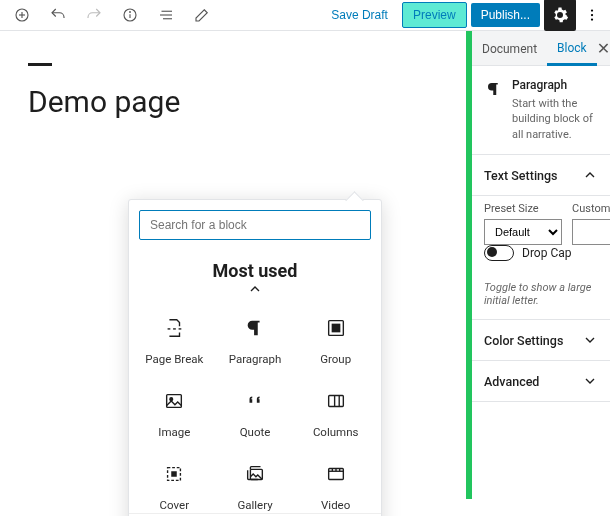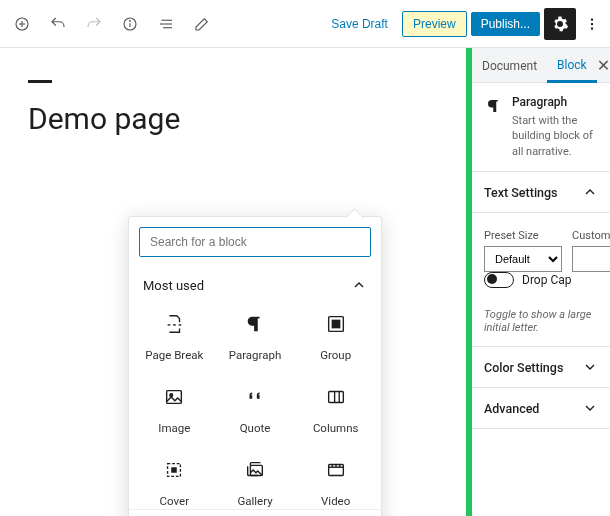--- a/index.html
+++ b/index.html
@@ -1,41 +1,41 @@
 <!DOCTYPE html>
 <html><head>
 <meta charset="utf-8">
 <style>
   * { box-sizing: border-box; margin: 0; padding: 0; }
   body { font-family: -apple-system, BlinkMacSystemFont, "Segoe UI", Roboto, sans-serif; font-size: 13px; color: #1e1e1e; width: 610px; height: 516px; background: #fff; overflow: hidden; }
   
-  .topbar { display: flex; align-items: center; justify-content: space-between; height: 48px; padding: 0 6px; border-bottom: 1px solid #e2e4e7; }
+  .topbar { display: flex; align-items: center; justify-content: space-between; height: 31px; padding: 0 6px; border-bottom: 1px solid #e2e4e7; }
   .topbar-left { display: flex; align-items: center; gap: 4px; }
   .topbar-right { display: flex; align-items: center; gap: 4px; }
   .icon-btn { width: 32px; height: 32px; display: flex; align-items: center; justify-content: center; background: none; border: none; cursor: pointer; color: #555; }
   .icon-btn svg { width: 18px; height: 18px; }
   .link-btn { background: none; border: none; color: #007cba; cursor: pointer; padding: 6px 10px; font-size: 12px; }
-  .outline-btn { border: 1px solid #007cba; color: #007cba; background: #fef9c3; padding: 5px 10px; font-size: 12px; cursor: pointer; border-radius: 2px; }
+  .outline-btn { border: 1px solid #007cba; color: #007cba; background: #5eead4; padding: 5px 10px; font-size: 12px; cursor: pointer; border-radius: 2px; }
   .primary-btn { background: #007cba; color: #fff; border: none; padding: 5px 10px; font-size: 12px; cursor: pointer; border-radius: 2px; }
   .settings-btn { width: 32px; height: 32px; background: #1e1e1e; color: #fff; display: flex; align-items: center; justify-content: center; cursor: pointer; border-radius: 2px; }
   .settings-btn svg { width: 18px; height: 18px; }
   .kebab-btn { width: 24px; height: 32px; display: flex; align-items: center; justify-content: center; background: none; border: none; cursor: pointer; }
   .kebab-btn svg { width: 18px; height: 18px; }
   
   .main-area { display: flex; height: calc(516px - 48px); }
   .editor { flex: 1; position: relative; padding: 32px 28px; }
   .title-dash { width: 24px; height: 3px; background: #1e1e1e; margin-bottom: 18px; }
   .page-title { font-size: 30px; font-weight: 400; }
   
   .inserter { position: absolute; left: 128px; top: 168px; width: 254px; background: #fff; border: 1px solid #e2e4e7; border-radius: 3px; box-shadow: 0 3px 20px rgba(0,0,0,0.15); }
   .inserter::before { content: ""; position: absolute; top: -6px; right: 20px; width: 12px; height: 12px; background: #fff; border-left: 1px solid #e2e4e7; border-top: 1px solid #e2e4e7; transform: rotate(45deg); }
   .inserter-search-wrap { padding: 10px; }
   .inserter-search { width: 100%; border: 1.5px solid #007cba; border-radius: 2px; padding: 7px 10px; font-size: 12px; outline: none; }
   .inserter-body { position: relative; }
-  .panel-row { display: flex; align-items: center; justify-content: space-between; padding: 10px 14px; font-size: 13px; font-weight: 400; cursor: pointer; }
+  .panel-row { display: flex; align-items: center; justify-content: space-between; padding: 10px 14px; font-size: 18px; font-weight: 700; cursor: pointer; flex-direction: column; }
   .panel-row svg { width: 16px; height: 16px; }
   .block-grid-wrap { height: 206px; overflow-y: scroll; padding: 0 8px 12px 8px; }
   .block-grid { display: grid; grid-template-columns: repeat(3, 1fr); gap: 6px; }
   .block-item { display: flex; flex-direction: column; align-items: center; justify-content: center; gap: 10px; padding: 10px 2px 8px; cursor: pointer; border-radius: 3px; }
   .block-item svg { width: 22px; height: 22px; }
   .block-item span { font-size: 11.5px; color: #333; }
   .inserter-foot { display: flex; justify-content: flex-end; padding: 4px 8px; border-top: 1px solid #eee; }
   
   
   .block-grid-wrap::-webkit-scrollbar { width: 10px; }
@@ -52,21 +52,21 @@
   .block-card { display: flex; gap: 8px; }
   .block-card-icon { width: 20px; display: flex; justify-content: center; padding-top: 2px; }
   .block-card-icon svg { width: 18px; height: 18px; }
   .block-card-body { flex: 1; }
   .block-card-title { font-size: 12px; font-weight: 500; margin-bottom: 4px; }
   .block-card-desc { font-size: 11px; color: #666; line-height: 1.4; }
   
   .panel-header { display: flex; align-items: center; justify-content: space-between; padding: 12px; font-size: 12.5px; font-weight: 500; cursor: pointer; border-bottom: 1px solid #e2e4e7; }
   .panel-header svg { width: 16px; height: 16px; }
   .panel-body { padding: 0 12px 12px; border-bottom: 1px solid #e2e4e7; }
-  .field-row { display: flex; gap: 10px; align-items: flex-end; margin-top: 16px; }
+  .field-row { display: flex; gap: 10px; align-items: flex-end; margin-top: 6px; }
   .field { display: flex; flex-direction: column; gap: 4px; }
   .field label { font-size: 11px; color: #555; }
   .select-ctrl { border: 1px solid #8a8a8a; padding: 0 6px; font-size: 11px; width: 78px; height: 26px; background: #fff; }
   .num-ctrl { border: 1px solid #8a8a8a; width: 42px; height: 26px; font-size: 11px; padding: 2px 4px; }
   .reset-btn { border: 1px solid #ccc; background: #f7f7f7; color: #aaa; font-size: 10px; padding: 4px 6px; height: 26px; cursor: pointer; }
   
   .toggle-row { display: flex; align-items: center; gap: 8px; }
   .toggle { width: 30px; height: 16px; border: 1.5px solid #1e1e1e; border-radius: 10px; position: relative; cursor: pointer; background: #fff; }
   .toggle .knob { position: absolute; width: 10px; height: 10px; background: #1e1e1e; border-radius: 50%; top: 1px; left: 2px; }
   .toggle-label { font-size: 12px; }

